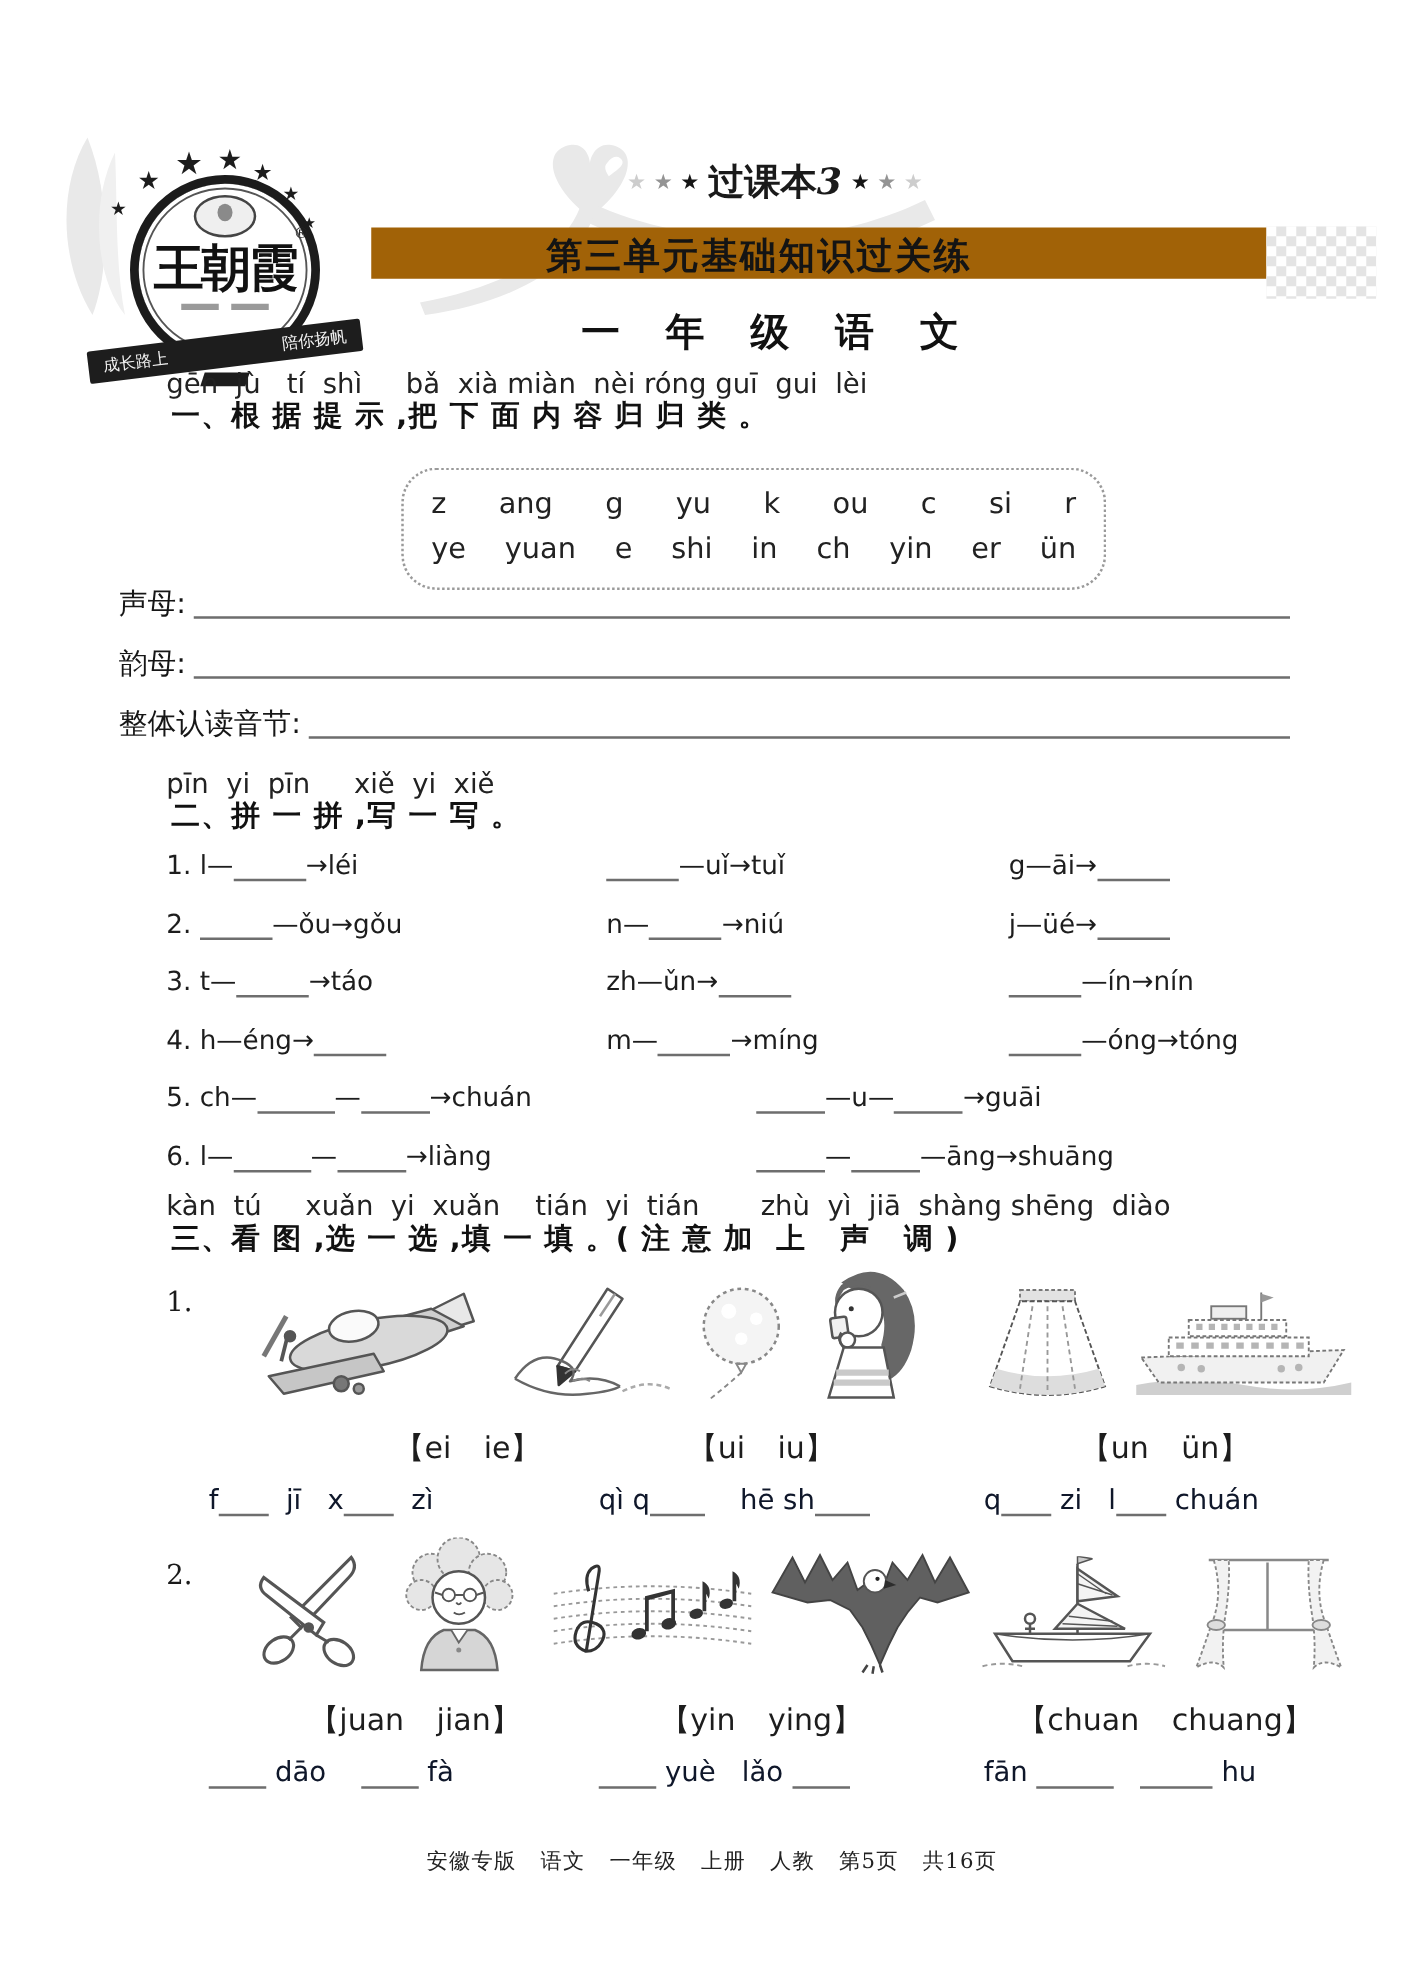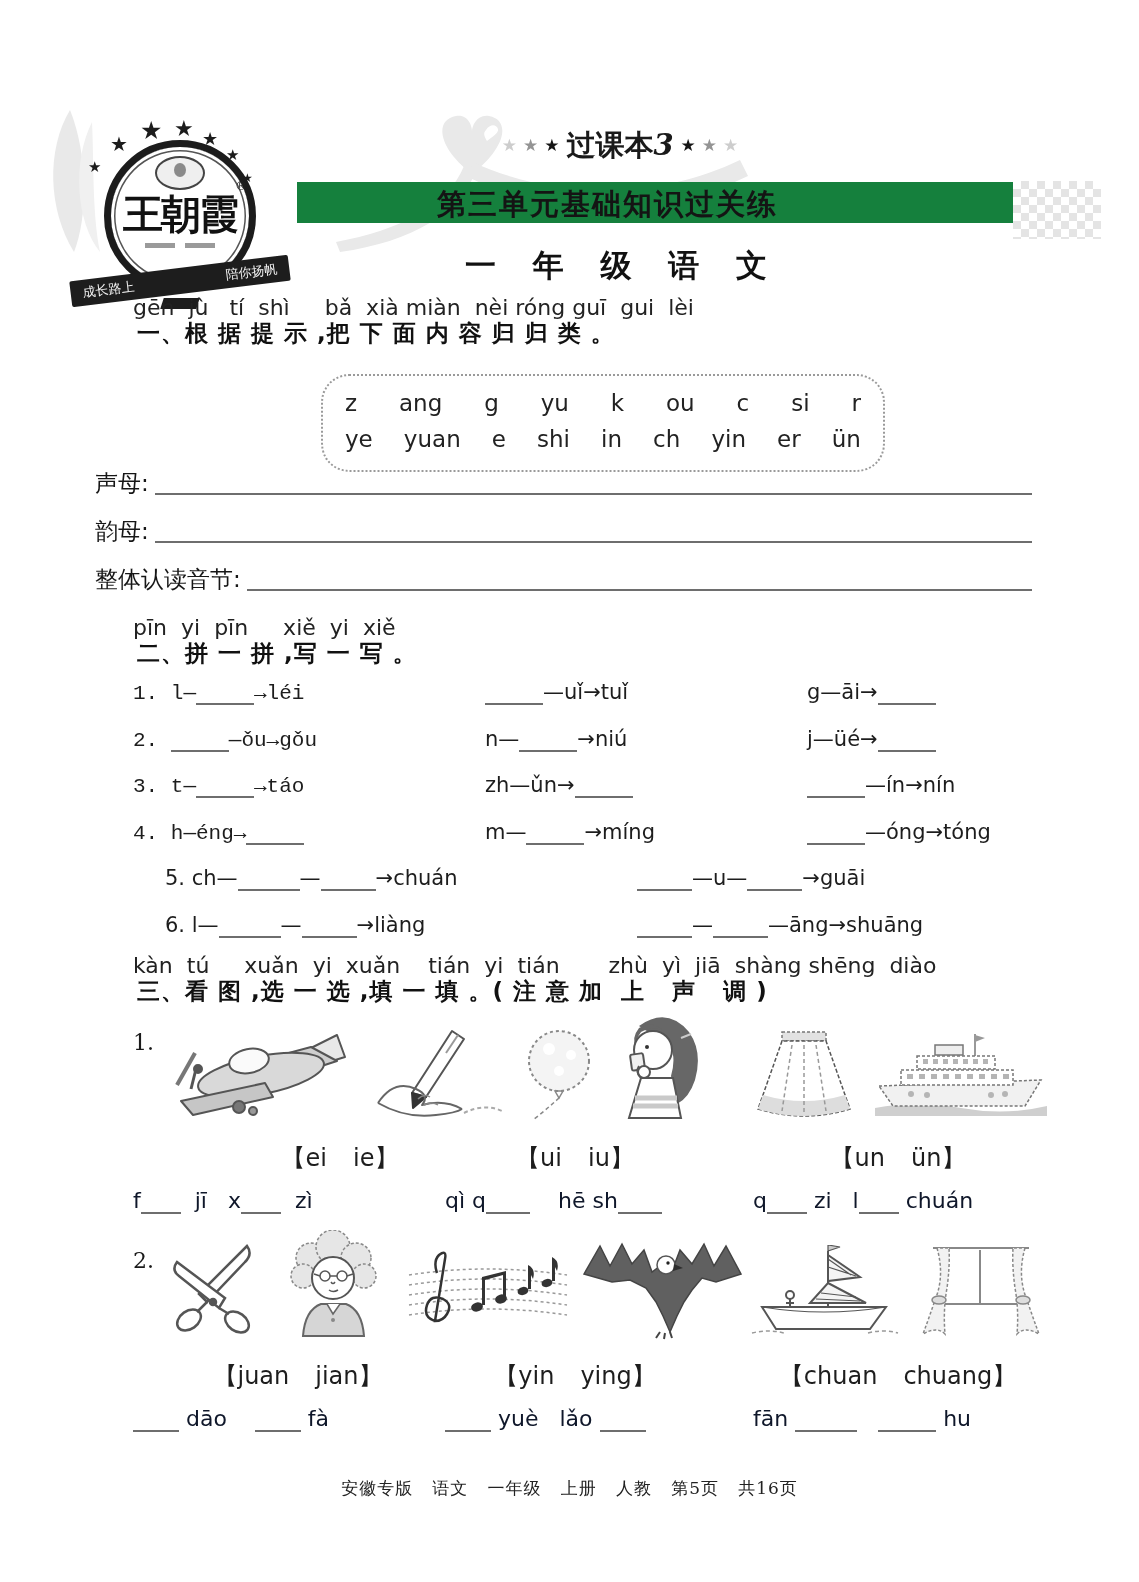--- a/index.html
+++ b/index.html
@@ -26,21 +26,21 @@
         color:#f2f2f2;font-size:13px;padding:4px 12px;display:flex;justify-content:space-between;
         border-radius:2px;box-sizing:border-box;}
   .banner-tail{position:absolute;left:80px;top:182px;width:36px;height:11px;background:#1d1d1d;transform:skewX(-18deg);}
 
   .badge-line{position:absolute;left:420px;top:126px;width:400px;text-align:center;white-space:nowrap;}
   .badge-line .st{font-size:17px;vertical-align:4px;margin:0 3px;}
   .sg1{color:#cdcdcd;} .sg2{color:#949494;} .sb{color:#151515;}
   .badge-title{font-size:29px;font-weight:bold;font-family:"DejaVu Serif","Liberation Serif",serif;margin:12px 4px;}
   .badge-title i{font-style:italic;}
 
-  .band{position:absolute;left:297px;top:182px;width:716px;height:41px;background:#15803d;}
+  .band{position:absolute;left:297px;top:182px;width:716px;height:41px;background:#a16207;}
   .band-title{position:absolute;left:140px;top:3px;font-size:29px;font-weight:bold;letter-spacing:2px;color:#141414;}
   .checker{position:absolute;left:1013px;top:181px;width:88px;height:58px;
         background:conic-gradient(#e4e4e4 25%,transparent 0 50%,#e4e4e4 0 75%,transparent 0);
         background-size:16px 16px;}
   .subject-title{position:absolute;left:53px;top:245px;width:1139px;text-align:center;
         font-size:31px;font-weight:bold;letter-spacing:13px;color:#111;}
 
   
   .sec{position:absolute;left:0;width:1139px;padding:0 107px 0 95px;box-sizing:border-box;}
   .pinyin{margin-left:38px;font-size:22px;line-height:20px;color:#222;}
@@ -51,29 +51,29 @@
         padding:9px 22px 13px;}
   .syl-row{display:flex;justify-content:space-between;font-size:23px;line-height:36px;color:#222;}
   .cat-lines{position:absolute;left:95px;right:107px;top:152px;}
   .cat-line{display:flex;align-items:flex-end;height:48px;}
   .cat-label{font-size:23px;line-height:30px;color:#161616;}
   .rule{flex:1;border-bottom:2px solid #6e6e6e;margin:0 0 3px 6px;}
 
   #sec2{top:618px;height:340px;}
   #s2-rows{margin-left:38px;margin-top:12px;}
   .s2-row{display:flex;align-items:baseline;height:46.5px;font-size:21px;color:#1d1d1d;}
-  .s2-row.w3 .c0{width:352px;font-family:Liberation Mono, monospace;} .s2-row.w3 .c1{width:322px;} 
-  .s2-row.w2 .c0{width:472px;margin-left:32px;}
+  .s2-row.w3 .c0{width:352px;} .s2-row.w3 .c1{width:322px;} 
+  .s2-row.w2 .c0{width:472px;}
   .blank{display:inline-block;height:1px;border-bottom:2px solid #6e6e6e;vertical-align:-6px;}
 
   #sec3{top:956px;height:480px;}
   #s3-rows{margin-top:8px;}
   .s3-row{position:relative;height:218px;}
   .row-num{position:absolute;left:38px;top:16px;font-size:22px;font-family:"DejaVu Serif","Liberation Serif",serif;}
-  .group{position:absolute;top:0;}
+  .group{position:absolute;top:0;margin-left:34px;}
   .g1{left:38px;width:330px;} .g2{left:350px;width:260px;} .g3{left:658px;width:290px;}
   .pics{margin-top:12px;height:100px;display:flex;align-items:flex-end;justify-content:center;gap:10px;}
   .g1 .pics{justify-content:flex-start;padding-left:28px;}
   .bracket{margin-top:16px;text-align:center;font-size:24px;color:#1d1d1d;}
   .row-1 .g1 .bracket{transform:translateX(42px);}
   .row-1 .g2 .pics{transform:translateX(34px);}
   .opt{margin-left:0;} .opt + .opt{margin-left:26px;}
   .fill{margin-top:14px;font-size:22px;color:#0f172a;white-space:pre;}
 
   .footer{position:absolute;left:0;top:1477px;width:1139px;text-align:center;font-size:17px;

